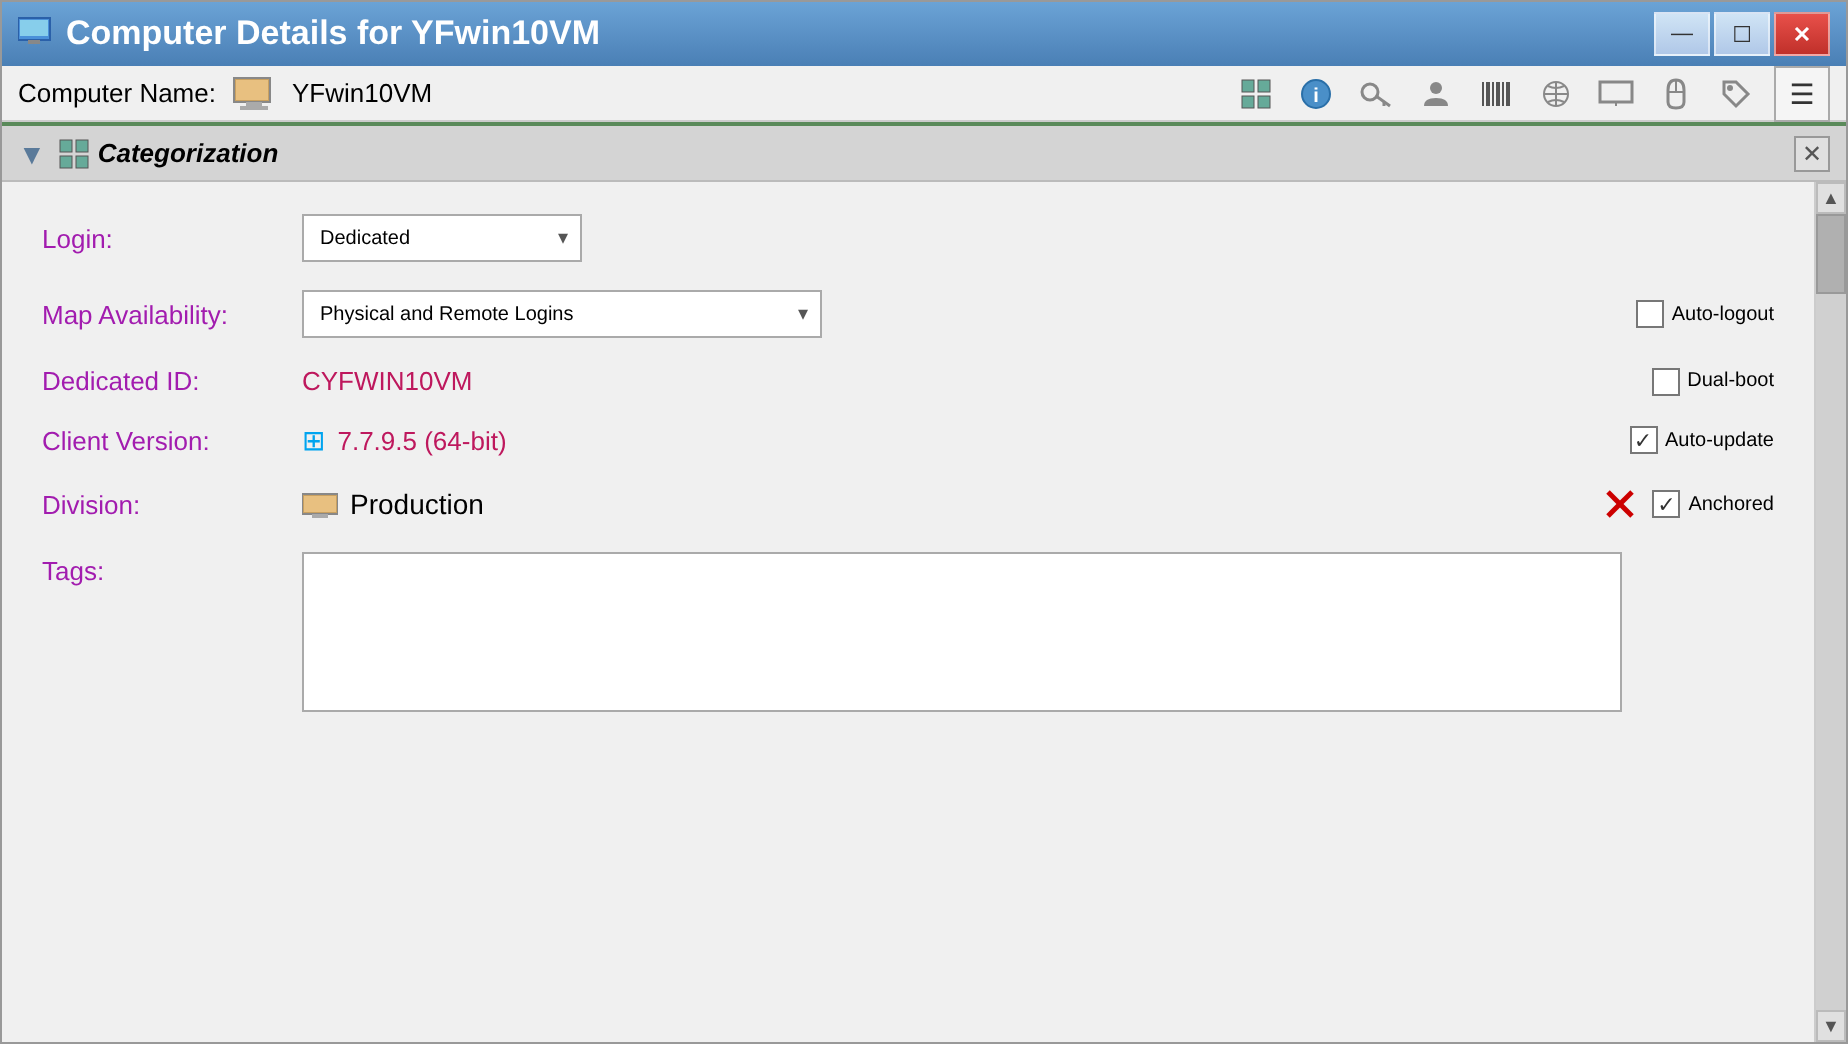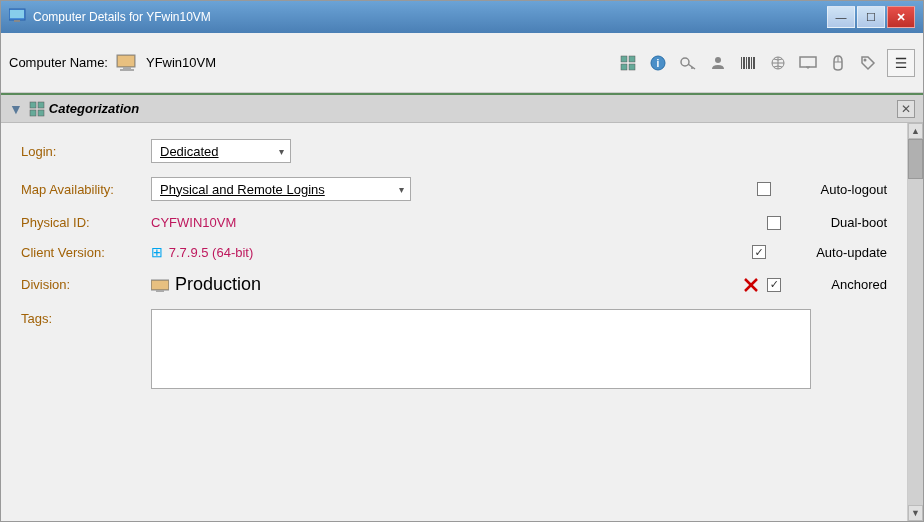--- a/index.html
+++ b/index.html
@@ -25,22 +25,22 @@
       flex-shrink: 0;
     }
     .title-bar-icon {
       width: 18px;
       height: 18px;
       margin-right: 6px;
       flex-shrink: 0;
     }
     .title-bar-title {
       color: white;
-      font-size: 12px;
-      font-weight: normal;
+      font-size: 17px;
+      font-weight: bold;
       flex: 1;
     }
     .title-bar-buttons {
       display: flex;
       gap: 2px;
     }
     .tb-btn {
       width: 28px;
       height: 22px;
       border: 1px solid rgba(255,255,255,0.5);
@@ -55,21 +55,21 @@
     .tb-btn.close {
       background: linear-gradient(to bottom, #e8504a, #c0302a);
       color: white;
       font-weight: bold;
     }
 
     
     .toolbar {
       background: #f0f0f0;
       border-bottom: 1px solid #ccc;
-      height: 60px;
+      height: 28px;
       display: flex;
       align-items: center;
       padding: 0 8px;
       gap: 4px;
       flex-shrink: 0;
     }
     .toolbar-label {
       font-size: 13px;
       font-weight: normal;
       margin-right: 4px;
@@ -185,43 +185,42 @@
       top: 0;
       left: 0;
       right: 0;
       height: 40px;
       background: #b0b0b0;
       border: 1px solid #999;
     }
     .form-label {
       width: 130px;
       font-size: 13px;
-      color: #a16207;
+      color: #a21caf;
       flex-shrink: 0;
     }
     .form-control {
       flex: 1;
     }
 
     
     .dropdown {
       display: inline-flex;
       align-items: center;
       border: 1px solid #aaa;
       background: white;
       padding: 2px 4px;
       height: 24px;
       cursor: pointer;
       min-width: 140px;
     }
     .dropdown-text {
       flex: 1;
-      font-size: 13px;
+      font-size: 10px;
       padding: 0 4px;
-      text-decoration: underline;
     }
     .dropdown-arrow {
       font-size: 10px;
       color: #555;
       padding: 0 2px;
     }
 
     .dropdown-wide {
       min-width: 260px;
     }
@@ -244,21 +243,21 @@
     }
 
     
     .division-row {
       display: flex;
       align-items: center;
       gap: 6px;
       flex: 1;
     }
     .division-text {
-      font-size: 18px;
+      font-size: 14px;
     }
     .division-x-btn {
       width: 20px;
       height: 20px;
       display: flex;
       align-items: center;
       justify-content: center;
       cursor: pointer;
       font-size: 14px;
       color: #c00;
@@ -281,22 +280,21 @@
       align-items: center;
       justify-content: center;
       font-size: 11px;
       cursor: pointer;
       flex-shrink: 0;
     }
     .checkbox-box.checked {
       color: #333;
     }
     .checkbox-label {
-      font-size: 13px;
-      margin-left: 46px;
+      font-size: 10px;
     }
 
     
     .tags-textarea {
       width: 100%;
       height: 80px;
       border: 1px solid #aaa;
       background: white;
       resize: none;
       font-size: 13px;
@@ -465,21 +463,21 @@
         <div style="margin-left:20px">
           <div class="checkbox-item">
             <div class="checkbox-box"></div>
             <span class="checkbox-label">Auto-logout</span>
           </div>
         </div>
       </div>
 
       <div class="form-row-with-right">
         <div class="form-row-left">
-          <span class="form-label">Physical ID:</span>
+          <span class="form-label">Dedicated ID:</span>
           <span class="text-value">CYFWIN10VM</span>
         </div>
         <div style="margin-left:20px">
           <div class="checkbox-item">
             <div class="checkbox-box"></div>
             <span class="checkbox-label">Dual-boot</span>
           </div>
         </div>
       </div>
 

